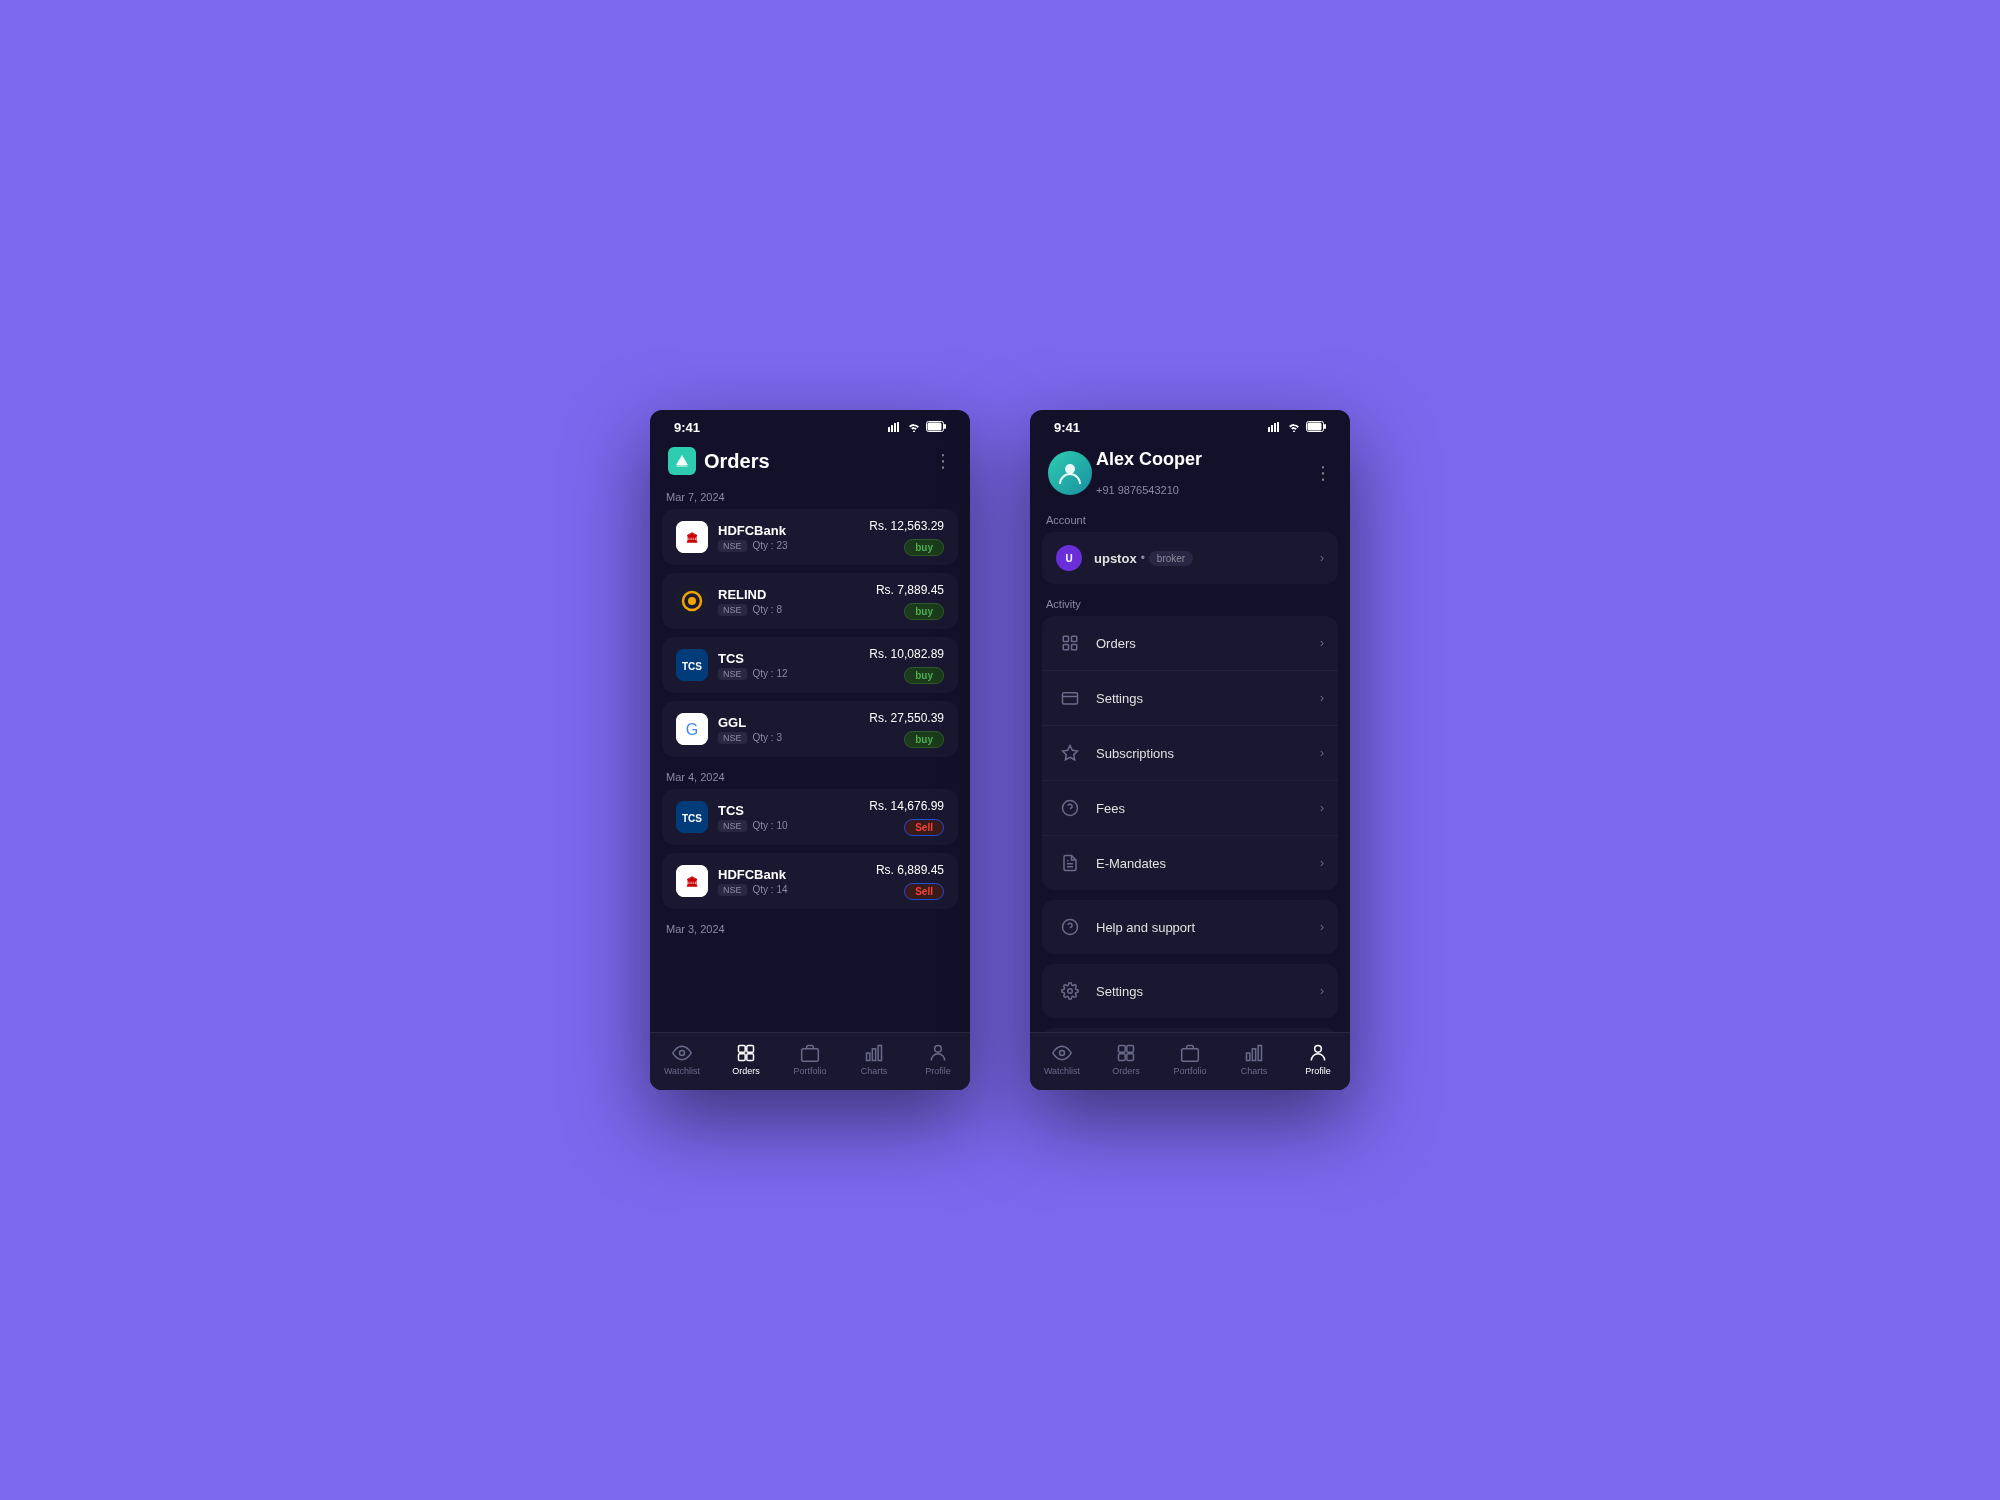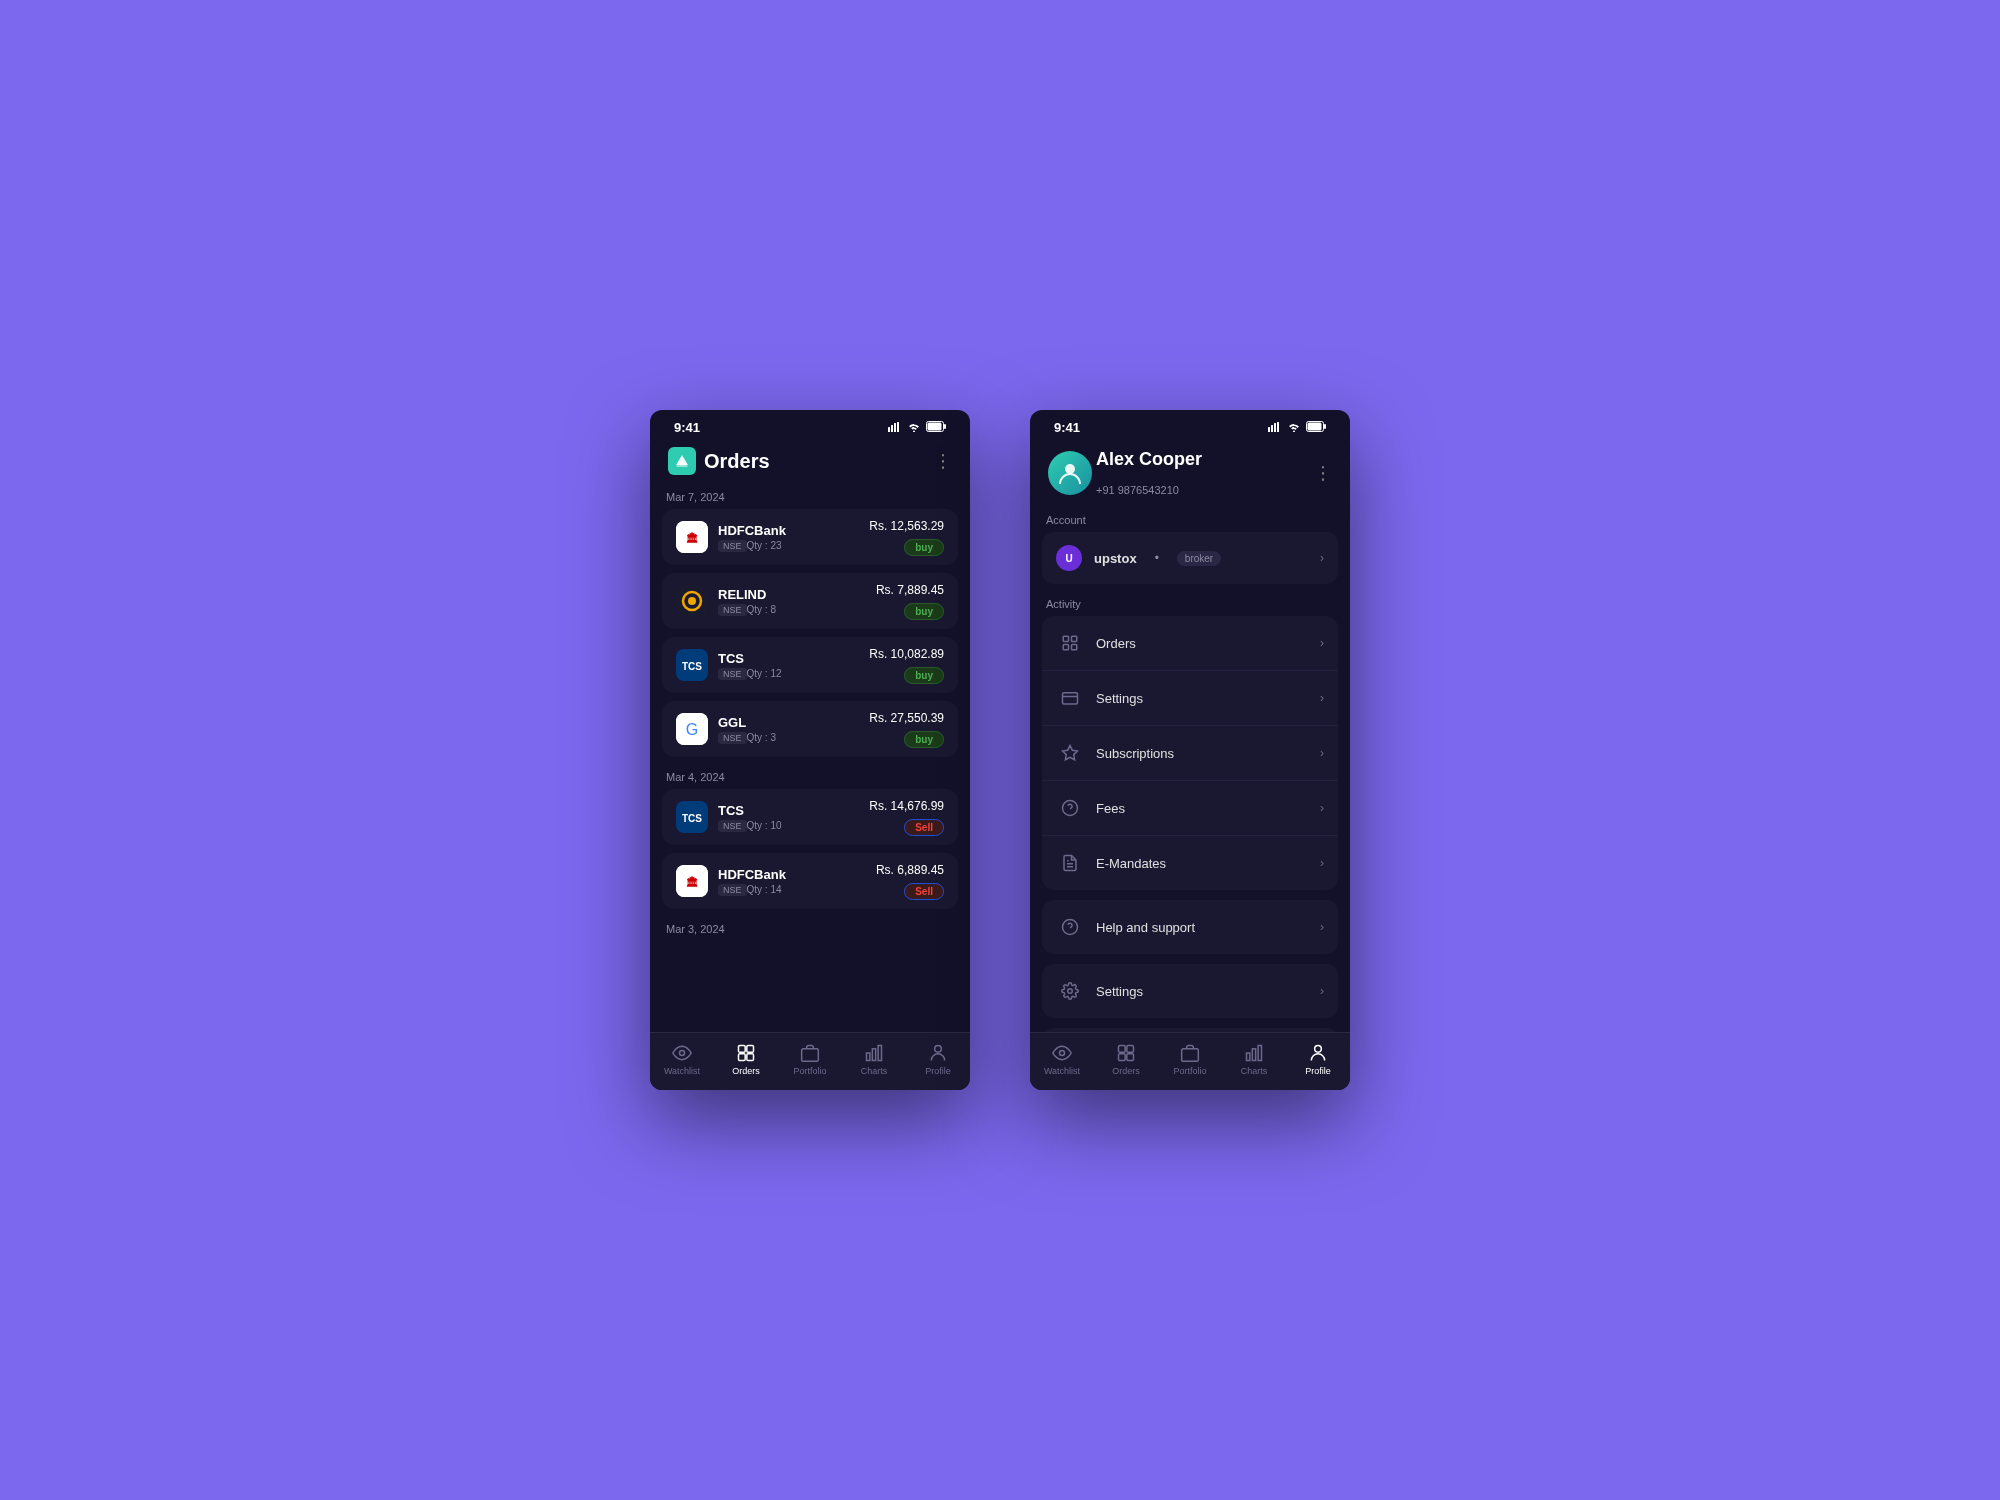--- a/index.html
+++ b/index.html
@@ -123,20 +123,21 @@
     }
     .stock-name {
       font-size: 13px;
       font-weight: 700;
       color: #fff;
       margin-bottom: 2px;
     }
     .stock-meta {
       display: flex;
       align-items: center;
+      gap: 6px;
     }
     .exchange-badge {
       background: #2A2740;
       color: #8A8AA0;
       font-size: 9px;
       padding: 1px 5px;
       border-radius: 3px;
     }
     .qty-label {
       font-size: 10px;
@@ -304,21 +305,21 @@
       align-items: center;
       justify-content: center;
       font-size: 10px;
       color: #fff;
       font-weight: 700;
     }
     .broker-info {
       flex: 1;
       display: flex;
       align-items: center;
-      gap: 14px;
+      gap: 0;
     }
 
     
     .icon-hdfc {
       background: #fff;
     }
 
     
     .nav-svg {
       width: 20px;

